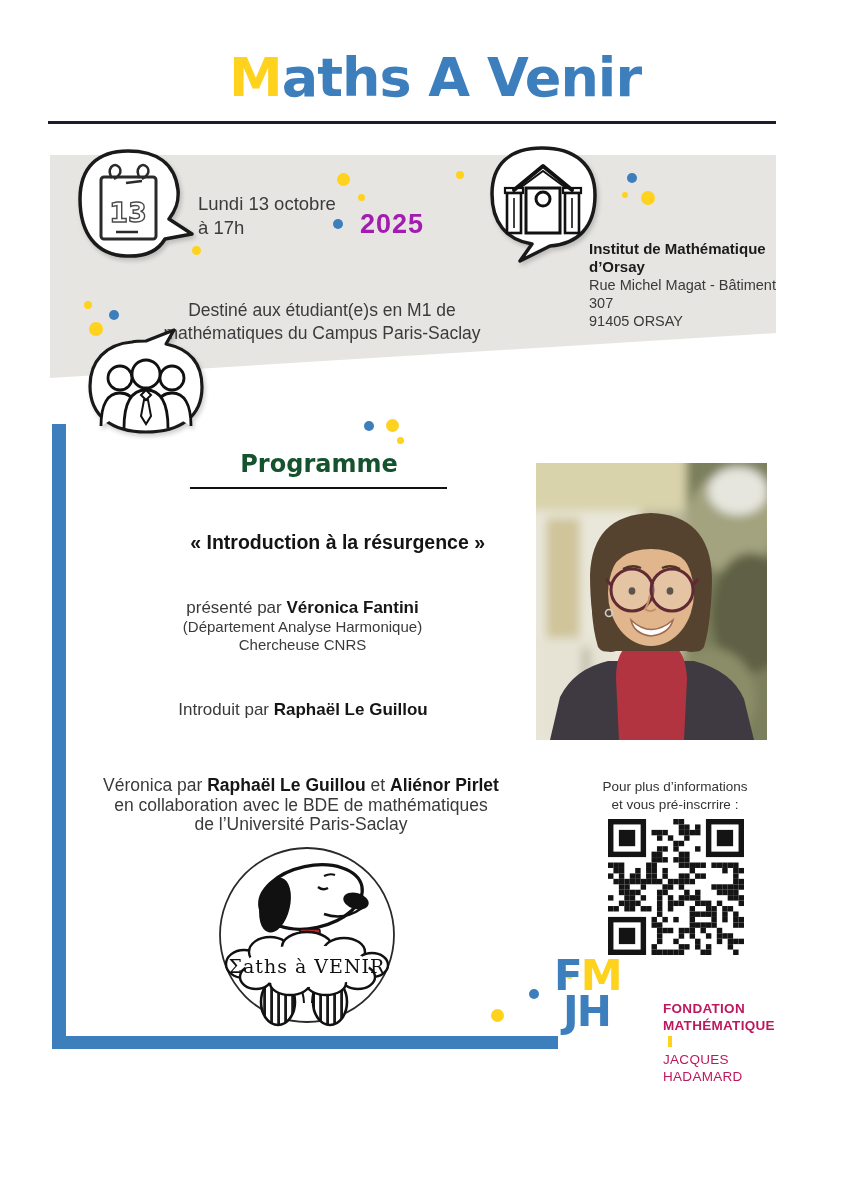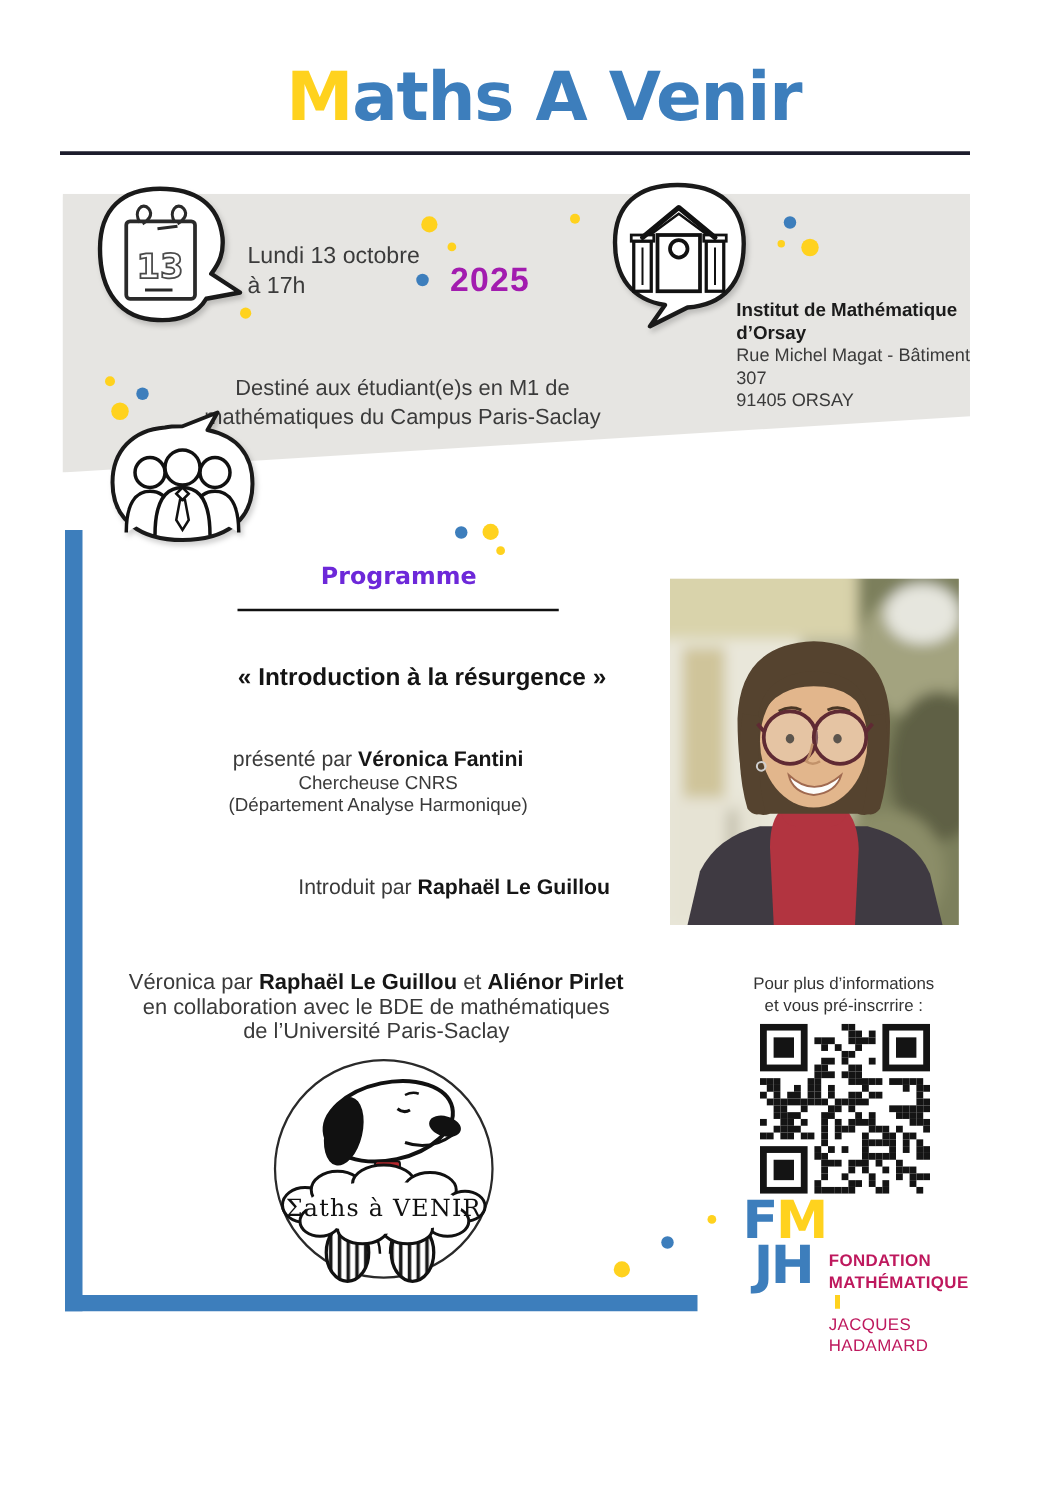--- a/index.html
+++ b/index.html
@@ -42,41 +42,41 @@
         font-weight:bold;font-size:27px;letter-spacing:1px;color:#a21caf;}
   .venue{position:absolute;left:557px;top:240px;font-size:14.5px;line-height:18px;color:#3a3a3a;margin-left:32px;}
   .venue .v-name{font-weight:bold;font-size:15px;color:#1b1b1b;}
   .audience{position:absolute;left:157px;top:299px;width:330px;text-align:center;
             font-size:17.5px;line-height:23px;color:#3b3b3b;}
   
   .frame-v{position:absolute;left:52px;top:424px;width:14px;height:625px;background:var(--blue);}
   .frame-h{position:absolute;left:52px;top:1036px;width:506px;height:13px;background:var(--blue);}
   
   .prog-head{position:absolute;left:190px;top:450px;width:258px;text-align:center;
-             font-family:"DejaVu Sans",sans-serif;font-weight:bold;font-size:19px;color:#6d28d9;}
+             font-family:"DejaVu Sans",sans-serif;font-weight:bold;font-size:24px;color:#14532d;}
   .prog-rule{position:absolute;left:190px;top:487px;width:257px;height:2px;background:#111;}
   .talk-title{position:absolute;left:120px;top:531px;width:365px;text-align:right;
               font-weight:bold;font-size:19.5px;color:#141414;}
   .block{position:absolute;text-align:center;}
   .speaker{left:130px;top:597px;width:345px;font-size:17px;line-height:21px;}
   .speaker .sub{font-size:15px;line-height:18px;}
-  .introducer{left:118px;top:699px;width:370px;font-size:17px;line-height:22px;text-align:right;}
+  .introducer{left:118px;top:699px;width:370px;font-size:17px;line-height:22px;}
   .introducer .sub{font-size:15.5px;}
   .organisers{left:95px;top:776px;width:412px;font-size:17.5px;line-height:19.5px;}
   .bold-name{font-weight:bold;color:#161616;}
   
   .photo{position:absolute;left:536px;top:463px;width:231px;height:277px;}
   
   .registration{position:absolute;left:585px;top:778px;width:180px;text-align:center;
                 font-size:13.5px;line-height:18px;color:#333;}
   .qr{position:absolute;left:608px;top:819px;width:136px;height:136px;}
   
   .snoopy{position:absolute;left:212px;top:843px;}
   
-  .fmjh-letters{position:absolute;left:594px;top:958px;font-family:"DejaVu Sans",sans-serif;
+  .fmjh-letters{position:absolute;left:554px;top:958px;font-family:"DejaVu Sans",sans-serif;
                 font-weight:bold;font-size:42px;line-height:36px;letter-spacing:-2px;}
   .fmjh-letters .row2{padding-left:9px;}
   .l-blue{color:var(--blue);}
   .l-yellow{color:var(--yellow);}
   .fmjh-text{position:absolute;left:663px;top:1000px;font-size:13.5px;line-height:17px;
              letter-spacing:0.3px;color:#be185d;font-weight:bold;}
   .fmjh-text .light{font-weight:normal;}
   .y-tick{display:inline-block;width:4px;height:11px;background:var(--yellow);margin-left:5px;}
 </style>
 </head>
@@ -172,22 +172,22 @@
   <div class="frame-v"></div>
   <div class="frame-h"></div>
 
   <div class="prog-head">Programme</div>
   <div class="prog-rule"></div>
 
   <div class="talk-title">« Introduction à la résurgence »</div>
 
   <div class="block speaker">
     <div><span>présenté par </span><span class="bold-name">Véronica Fantini</span></div>
+    <div class="sub">(Département Analyse Harmonique)</div>
     <div class="sub">Chercheuse CNRS</div>
-    <div class="sub">(Département Analyse Harmonique)</div>
   </div>
 
   <div class="block introducer">
     <div><span>Introduit par </span><span class="bold-name">Raphaël Le Guillou</span></div>
   </div>
 
   <div class="photo">
     <svg viewBox="0 0 231 277" width="231" height="277">
       <defs>
         <filter id="pblur" x="-20%" y="-20%" width="140%" height="140%">

